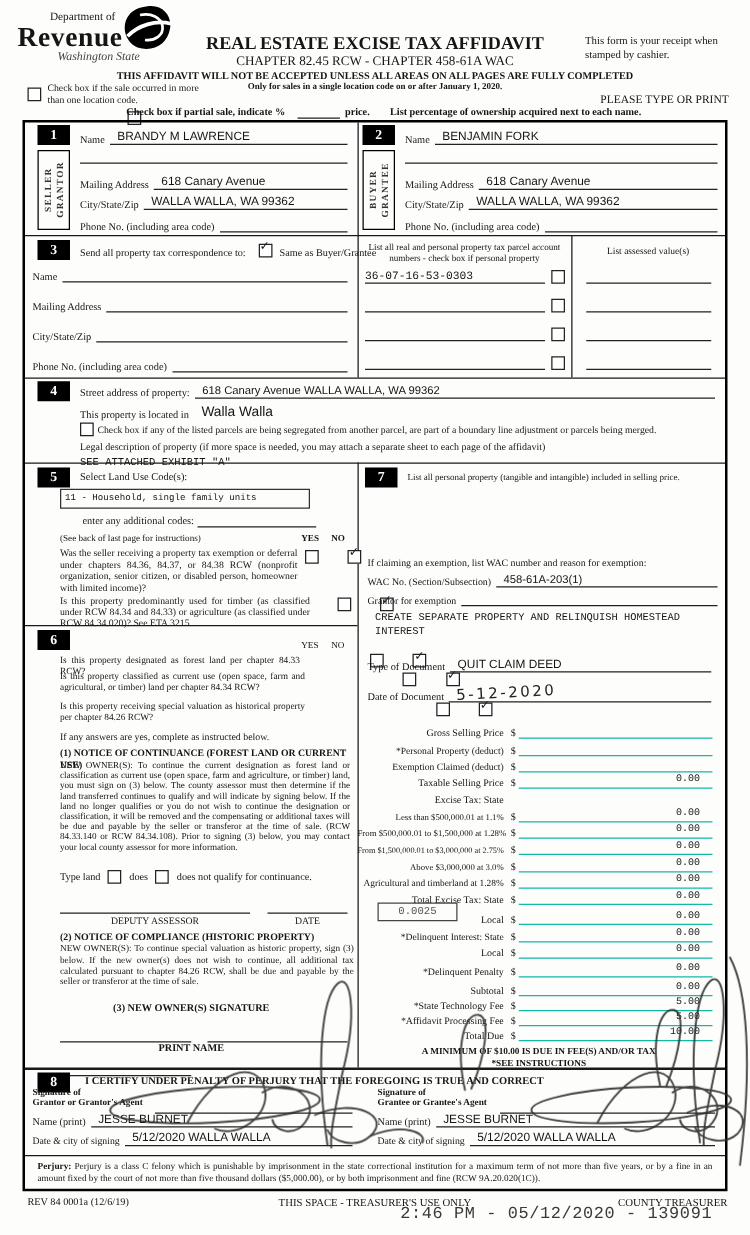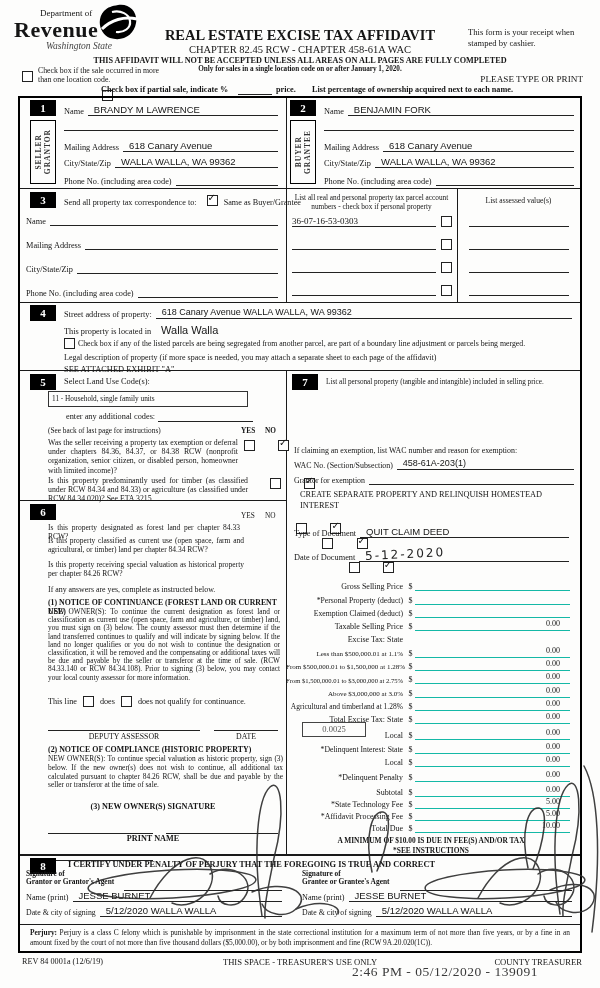--- a/index.html
+++ b/index.html
@@ -1,18 +1,18 @@
 <!DOCTYPE html>
 <html><head>
 <meta charset="utf-8">
 <style>
   html,body{margin:0;padding:0;background:#e8e8e8}
   .page{position:relative;width:600px;height:988px;background:#fdfdfc;font-family:"Liberation Serif",serif;color:#151515;overflow:hidden;margin:0 auto}
   .a{position:absolute}
-  .sans{font-family:Liberation Serif, serif}
+  .sans{font-family:Liberation Mono, monospace}
   .b{font-weight:bold}
   .c{text-align:center}
   .i{font-style:italic}
   .nw{white-space:nowrap}
   .hl{position:absolute;background:#1a1a1a;height:1px}
   .vl{position:absolute;background:#1a1a1a;width:1px}
   .numbox{position:absolute;background:#000;color:#fff;font-weight:bold;font-size:11px;width:26px;height:16px;line-height:16px;text-align:center;font-family:"Liberation Serif",serif}
   .cb{display:inline-block;width:9px;height:9px;border:1px solid #222;position:relative;background:#fff;vertical-align:-1px;flex:none}
   .cb .mk{position:absolute;left:0px;top:-3px;font-size:10px;font-weight:bold;font-family:"DejaVu Sans",sans-serif;line-height:10px}
   .ul{display:inline-block;border-bottom:1px solid #222}
@@ -225,21 +225,21 @@
 
       <div class="a q" style="left:28px;top:190px;width:196px;font-size:7.5px">Is this property receiving special valuation as historical property per chapter 84.26 RCW?</div>
       <span class="cb a" style="left:224px;top:192px"></span>
       <span class="cb a" style="left:245px;top:192px"><span class="mk">✓</span></span>
 
       <div class="a" style="left:28px;top:215px;font-size:7.9px">If any answers are yes, complete as instructed below.</div>
       <div class="a b" style="left:28px;top:228px;font-size:7.8px">(1) NOTICE OF CONTINUANCE (FOREST LAND OR CURRENT USE)</div>
       <div class="a body-sm" style="left:28px;top:238px;width:232px">NEW OWNER(S): To continue the current designation as forest land or classification as current use (open space, farm and agriculture, or timber) land, you must sign on (3) below. The county assessor must then determine if the land transferred continues to qualify and will indicate by signing below. If the land no longer qualifies or you do not wish to continue the designation or classification, it will be removed and the compensating or additional taxes will be due and payable by the seller or transferor at the time of sale. (RCW 84.33.140 or RCW 84.34.108). Prior to signing (3) below, you may contact your local county assessor for more information.</div>
 
       <div class="a" style="left:28px;top:326px;font-size:8.2px;display:flex;align-items:center;gap:6px">
-        <span>This line</span>
+        <span>Type land</span>
         <span class="cb"></span>
         <span>does</span>
         <span class="cb"></span>
         <span>does not qualify for continuance.</span>
       </div>
 
       <span class="ul a" style="left:28px;top:352px;width:152px;height:8px"></span>
       <span class="ul a" style="left:194px;top:352px;width:64px;height:8px"></span>
       <div class="a c" style="left:28px;top:362px;width:152px;font-size:7.8px">DEPUTY ASSESSOR</div>
       <div class="a c" style="left:194px;top:362px;width:64px;font-size:7.8px">DATE</div>

